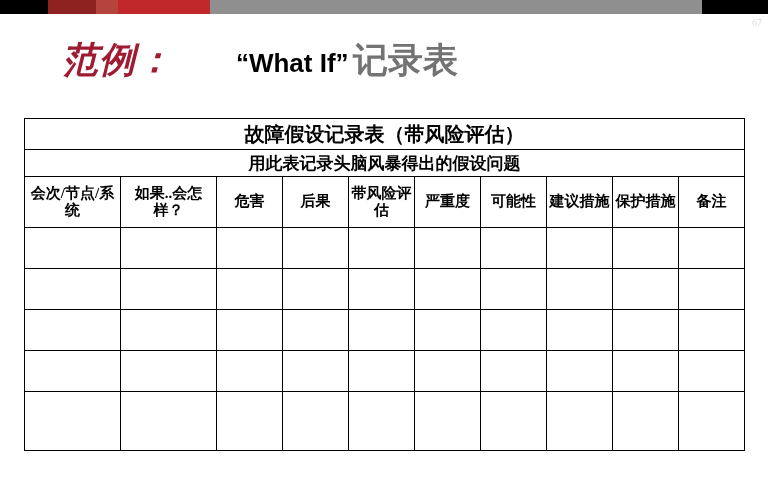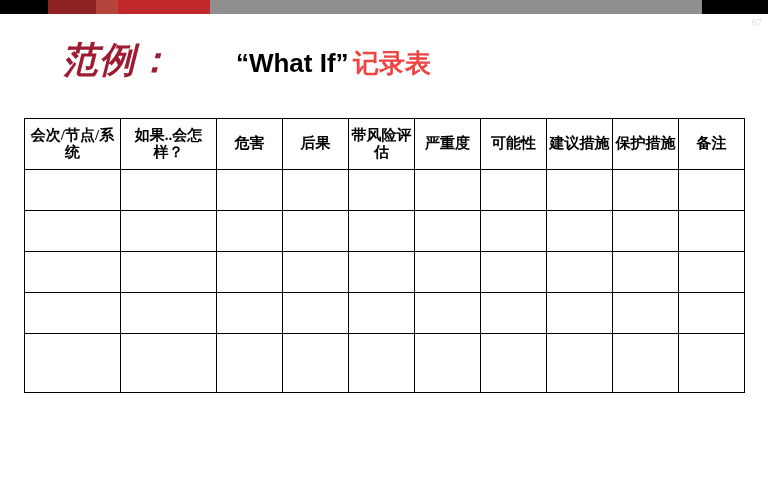--- a/index.html
+++ b/index.html
@@ -66,22 +66,22 @@
   .title-en {
     font-family: "Liberation Sans", sans-serif;
     font-weight: bold;
     font-size: 26px;
     color: #000000;
     margin-left: 20px;
   }
   .title-cn-bold {
     font-family: "Liberation Serif", serif;
     font-weight: bold;
-    font-size: 26px;
-    color: #ef4444;
+    font-size: 35px;
+    color: #737373;
   }
 
   
   .table-wrap {
     position: absolute;
     left: 24px;
     top: 118px;
     width: 720px;
   }
   table.whatif {
@@ -157,20 +157,26 @@
       <col style="width:66px">
       <col style="width:66px">
       <col style="width:66px">
       <col style="width:66px">
       <col style="width:66px">
       <col style="width:66px">
       <col style="width:66px">
     </colgroup>
     <tbody>
       <tr>
+        <td class="title-cell" colspan="10">故障假设记录表（带风险评估）</td>
+      </tr>
+      <tr>
+        <td class="subtitle-cell" colspan="10">用此表记录头脑风暴得出的假设问题</td>
+      </tr>
+      <tr>
         <td class="hdr">
             <span class="hdr-inner">会次/节点/系统</span>
           </td>
         <td class="hdr">
             <span class="hdr-inner">如果..会怎样？</span>
           </td>
         <td class="hdr">
             <span class="hdr-inner">危害</span>
           </td>
         <td class="hdr">

